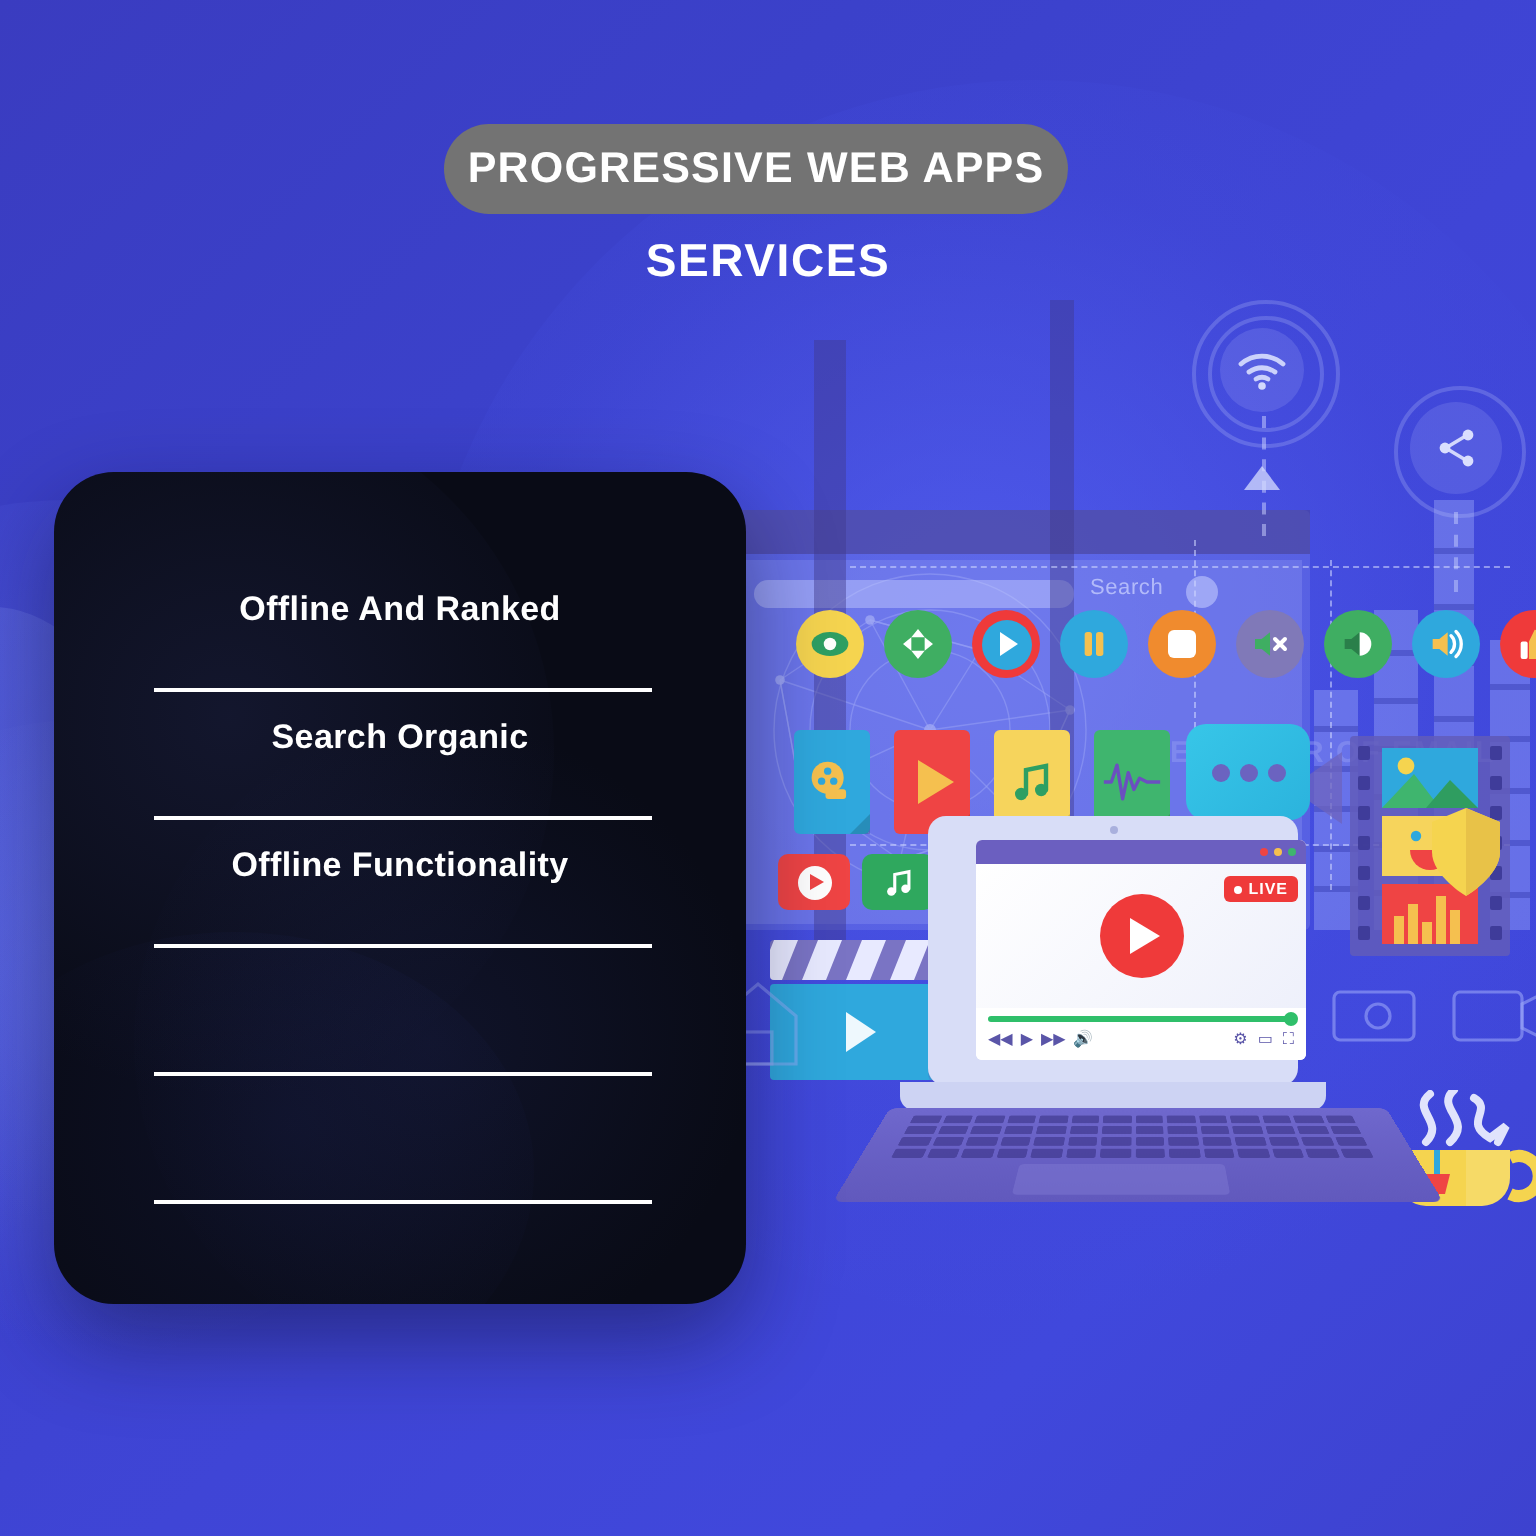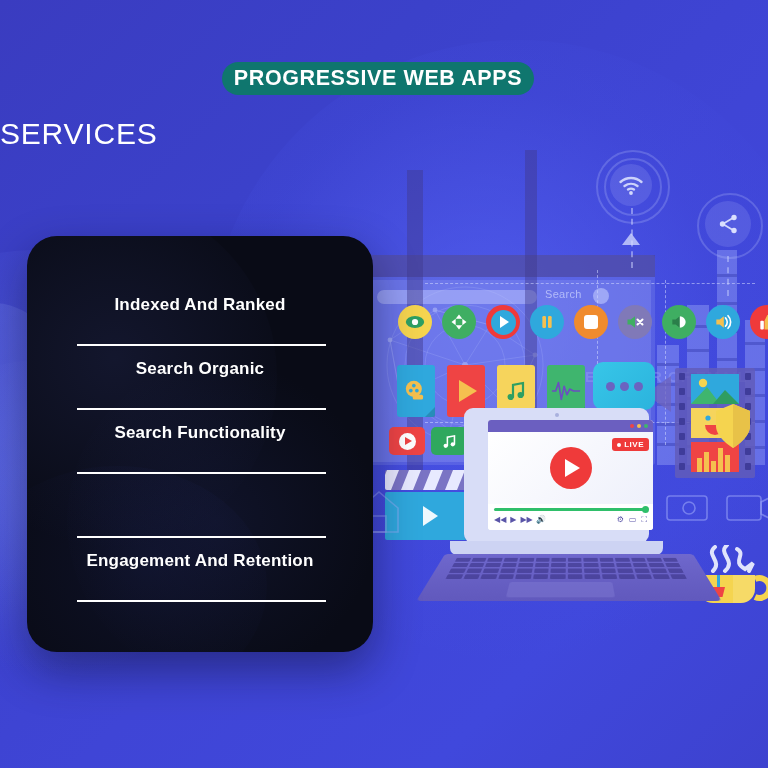--- a/index.html
+++ b/index.html
@@ -111,25 +111,25 @@
 
   
   .ripple{position:absolute;border-radius:50%;border:2px solid rgba(205,212,255,.22);}
   .floaticon{position:absolute;border-radius:50%;background:rgba(190,200,255,.16);
     display:flex;align-items:center;justify-content:center;}
 
   
   .cup{position:absolute;left:328px;top:395px;width:78px;height:62px;}
 
   
-  .pill{position:absolute;left:222px;top:62px;width:312px;height:33px;border-radius:24px;
-    background:#0f766e;display:flex;align-items:center;justify-content:center;}
+  .pill{position:absolute;left:222px;top:62px;width:312px;height:45px;border-radius:24px;
+    background:#737373;display:flex;align-items:center;justify-content:center;}
   .pill-txt{color:#ffffff;font-size:21.5px;font-weight:700;letter-spacing:.6px;}
-  .services{position:absolute;left:0;right:0;top:117px;text-align:left;color:#ffffff;
-    font-size:30px;font-weight:400;letter-spacing:.8px;}
+  .services{position:absolute;left:0;right:0;top:117px;text-align:center;color:#ffffff;
+    font-size:23px;font-weight:700;letter-spacing:.8px;}
 
   
   .card{position:absolute;left:27px;top:236px;width:346px;height:416px;border-radius:30px;
     background:#090b16;overflow:hidden;box-shadow:0 18px 45px rgba(10,12,40,.45);}
   .card-sheen{position:absolute;border-radius:50%;pointer-events:none;}
   .cs1{left:-110px;top:-40px;width:360px;height:360px;background:radial-gradient(circle at 55% 45%,rgba(60,68,140,.20),transparent 68%);}
   .cs2{left:40px;top:120px;width:330px;height:330px;background:radial-gradient(circle at 45% 50%,rgba(40,48,110,.22),transparent 66%);}
   .cs3{left:-60px;top:230px;width:300px;height:240px;background:radial-gradient(circle at 60% 40%,rgba(30,36,90,.25),transparent 70%);}
   .list{position:absolute;left:0;top:52px;width:100%;}
   .litem{position:relative;height:64px;}
@@ -562,34 +562,33 @@
     <span class="pill-txt">PROGRESSIVE WEB APPS</span>
   </div>
   <div class="services">SERVICES</div>
 
   <div class="card">
     <div class="card-sheen cs1"></div>
     <div class="card-sheen cs2"></div>
     <div class="card-sheen cs3"></div>
     <div class="list">
       <div class="litem">
-        <div class="litxt">Indexed And Ranked</div>
+        <div class="litxt">Offline And Ranked</div>
         <div class="lirule"></div>
       </div>
       <div class="litem">
         <div class="litxt">Search Organic</div>
         <div class="lirule"></div>
       </div>
       <div class="litem">
-        <div class="litxt">Search Functionality</div>
+        <div class="litxt">Offline Functionality</div>
         <div class="lirule"></div>
       </div>
       <div class="litem">
         <div class="lirule"></div>
       </div>
       <div class="litem">
-        <div class="litxt">Engagement And Retention</div>
         <div class="lirule"></div>
       </div>
     </div>
   </div>
 
 </div>
 
 </body></html>

